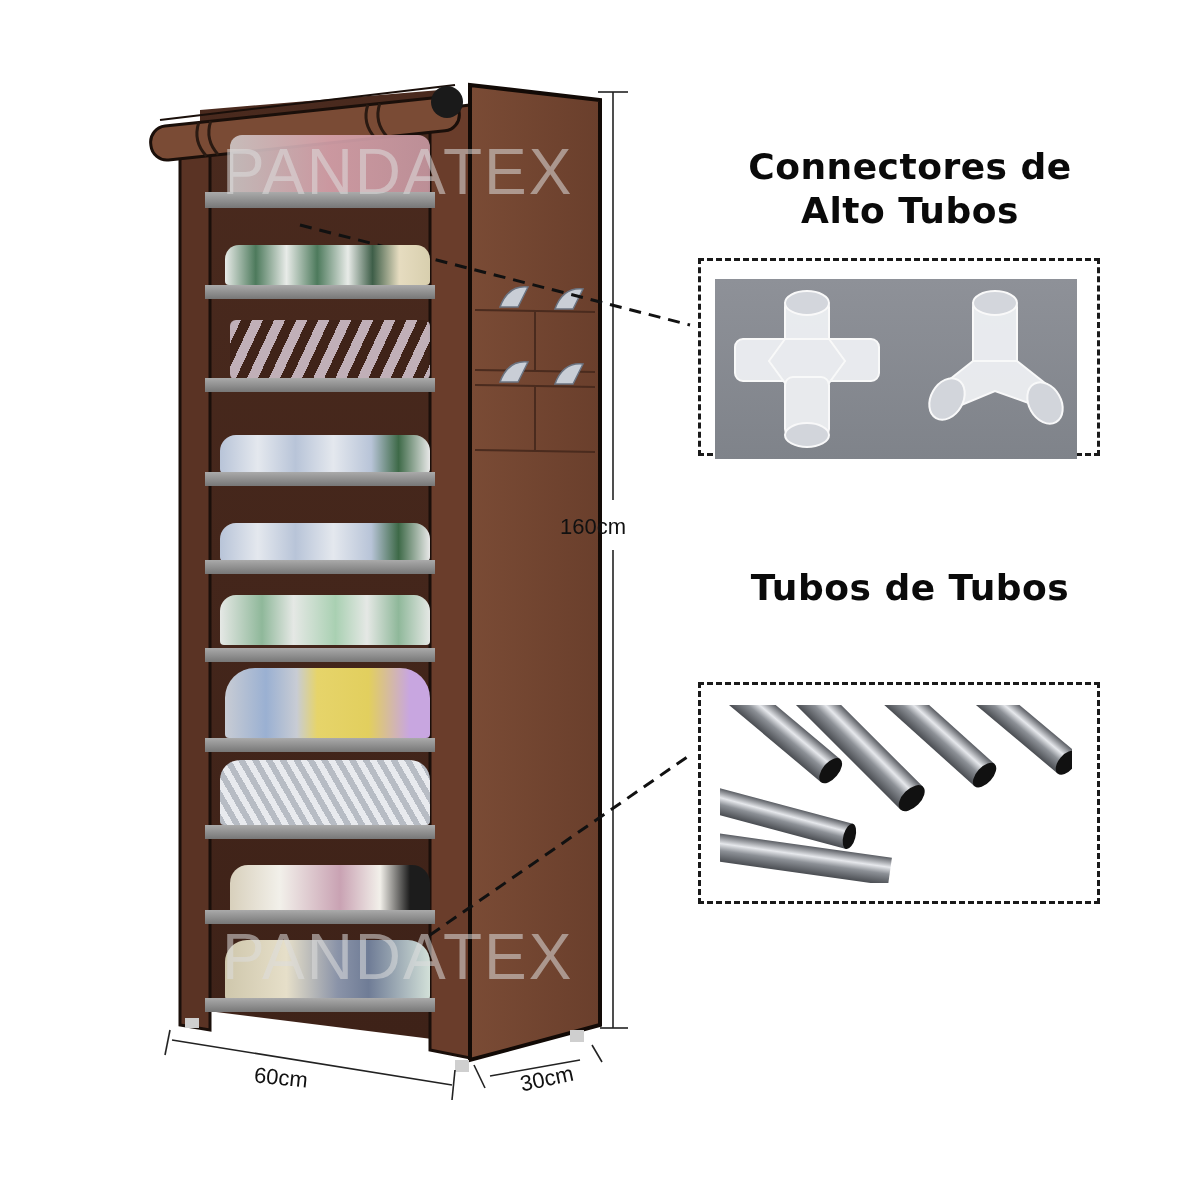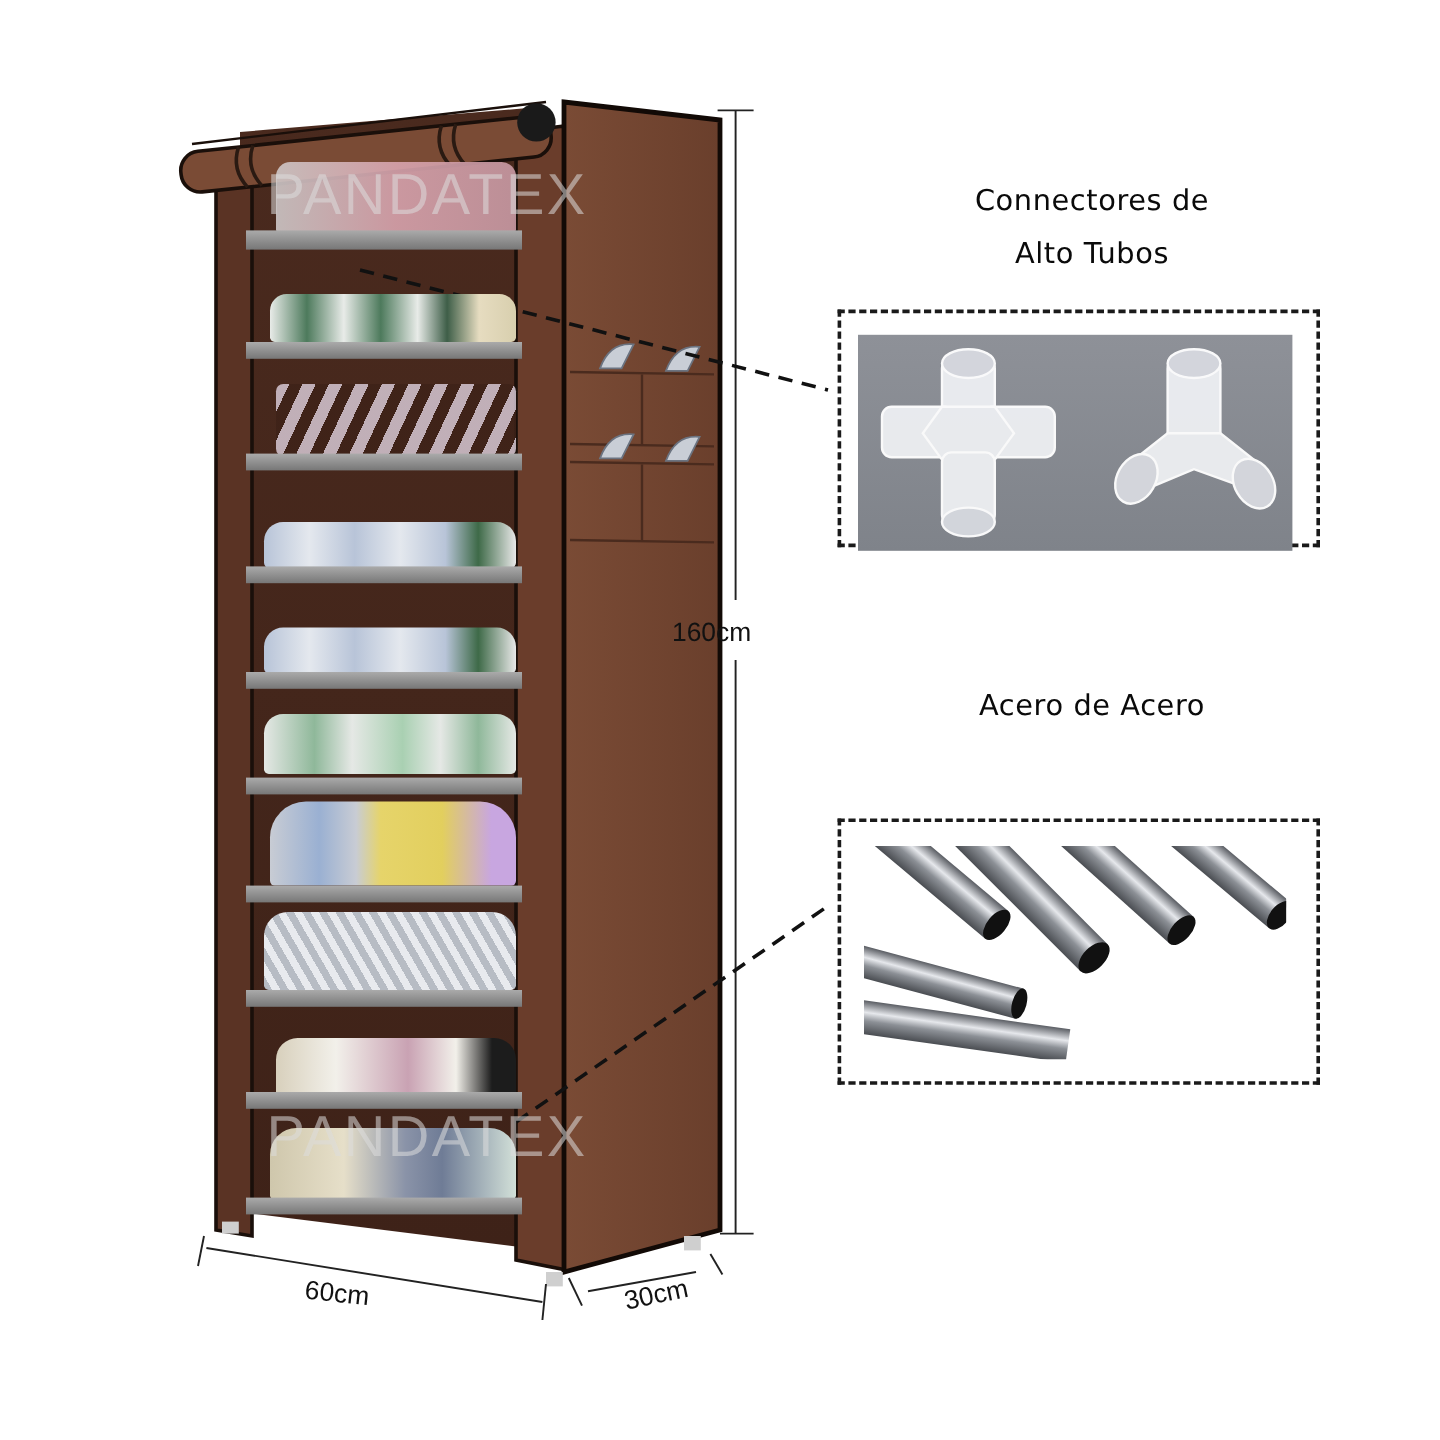--- a/index.html
+++ b/index.html
@@ -1,22 +1,22 @@
 <!DOCTYPE html>
 <html><head>
 <meta charset="utf-8">
 <style>
   html,body{margin:0;padding:0;background:#ffffff;}
   body{width:1200px;height:1200px;position:relative;overflow:hidden;font-family:"Liberation Sans",sans-serif;}
   .abs{position:absolute;}
-  .heading{position:absolute;font-family:"DejaVu Sans",sans-serif;font-weight:normal;color:#0a0a0a;text-align:center;font-size:24px;line-height:44px;letter-spacing:0.5px;}
+  .heading{position:absolute;font-family:"DejaVu Sans",sans-serif;font-weight:bold;color:#0a0a0a;text-align:center;font-size:36px;line-height:44px;letter-spacing:0.5px;}
   .dim-label{position:absolute;font-family:"Liberation Sans",sans-serif;color:#111;font-size:22px;}
   .dash-box{position:absolute;border:3px dashed #1a1a1a;box-sizing:border-box;}
   .photo{position:absolute;overflow:hidden;}
-  .watermark{position:absolute;font-family:"Liberation Sans",sans-serif;font-size:48px;color:rgba(220,220,220,0.55);letter-spacing:2px;pointer-events:none;}
+  .watermark{position:absolute;font-family:"Liberation Sans",sans-serif;font-size:64px;color:rgba(220,220,220,0.55);letter-spacing:2px;pointer-events:none;}
 </style>
 </head>
 <body>
 
 <svg class="abs" style="left:0;top:0" width="1200" height="1200" viewBox="0 0 1200 1200">
   <defs>
     <linearGradient id="sideGrad" x1="0" x2="1" y1="0" y2="0">
       <stop offset="0" stop-color="#7a4b35"></stop>
       <stop offset="1" stop-color="#6a3f2c"></stop>
     </linearGradient>
@@ -155,21 +155,21 @@
       <rect x="258" y="20" width="44" height="70" rx="8"></rect>
       <ellipse cx="280" cy="24" rx="22" ry="12" fill="#d7dae0"></ellipse>
       <polygon points="220,112 258,82 302,82 340,112 330,130 280,112 232,132"></polygon>
       <ellipse cx="232" cy="120" rx="16" ry="22" fill="#d7dae0" transform="rotate(30 232 120)"></ellipse>
       <ellipse cx="330" cy="124" rx="16" ry="22" fill="#d7dae0" transform="rotate(-30 330 124)"></ellipse>
     </g>
   </svg>
 </div>
 
 <div class="heading" style="left:700px;top:566px;width:420px;">
-  <div>Acero de Acero</div>
+  <div>Tubos de Tubos</div>
 </div>
 <div class="dash-box" style="left:698px;top:682px;width:402px;height:222px;"></div>
 <div class="photo" style="left:720px;top:705px;width:352px;height:178px;background:#ffffff;">
   <svg width="352" height="178" viewBox="0 0 352 178">
     <defs>
       <linearGradient id="tube" x1="0" x2="0" y1="0" y2="1">
         <stop offset="0" stop-color="#5a5d63"></stop>
         <stop offset="0.35" stop-color="#e6e8ec"></stop>
         <stop offset="0.6" stop-color="#8c9096"></stop>
         <stop offset="1" stop-color="#4a4d52"></stop>

